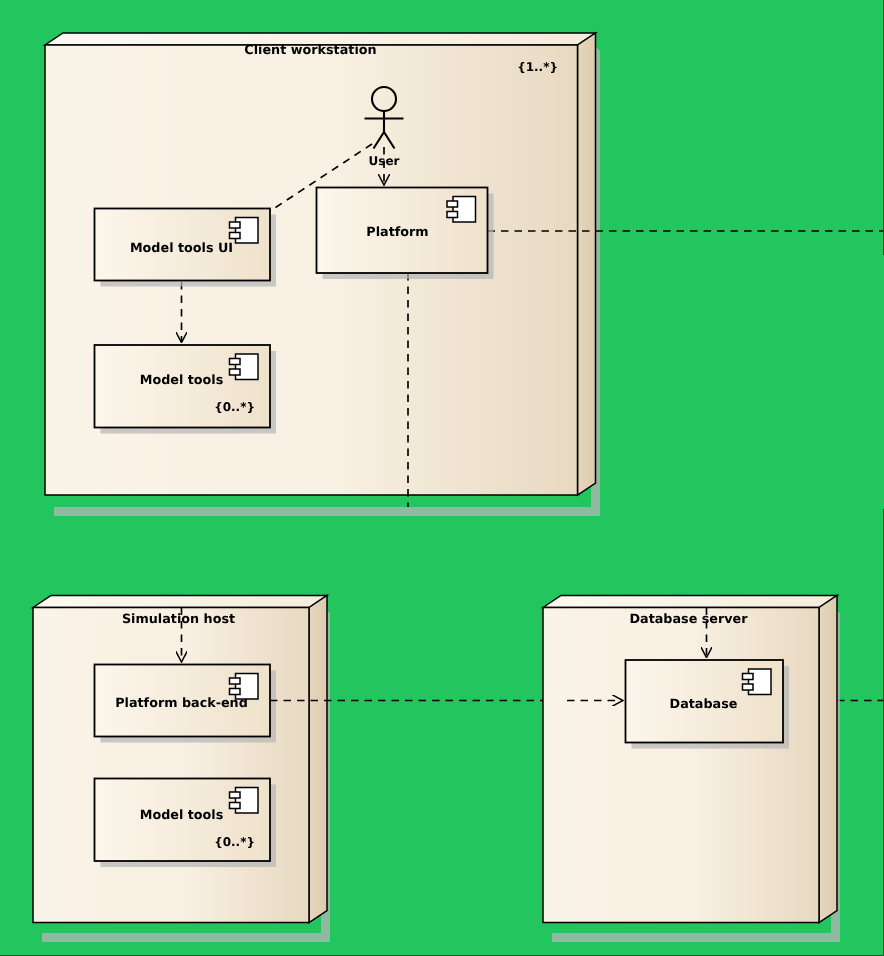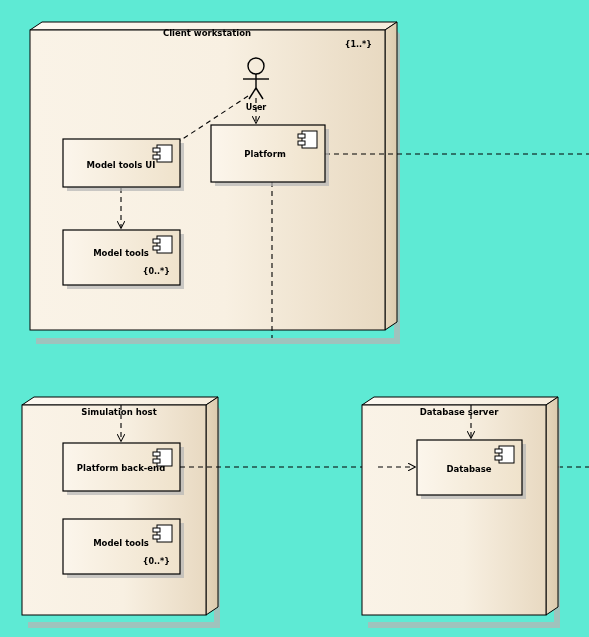--- a/index.html
+++ b/index.html
@@ -10,21 +10,21 @@
   body {
     width: 589px;
     height: 637px;
     font-family: "DejaVu Sans", sans-serif;
     overflow: hidden;
   }
   #diagram-canvas {
     position: relative;
     width: 589px;
     height: 637px;
-    background: #5eead4;
+    background: #22c55e;
   }
   svg#uml-svg {
     position: absolute;
     left: 0;
     top: 0;
     width: 589px;
     height: 637px;
     display: block;
   }
   .node-label, .comp-label, .actor-label, .mult-label {

